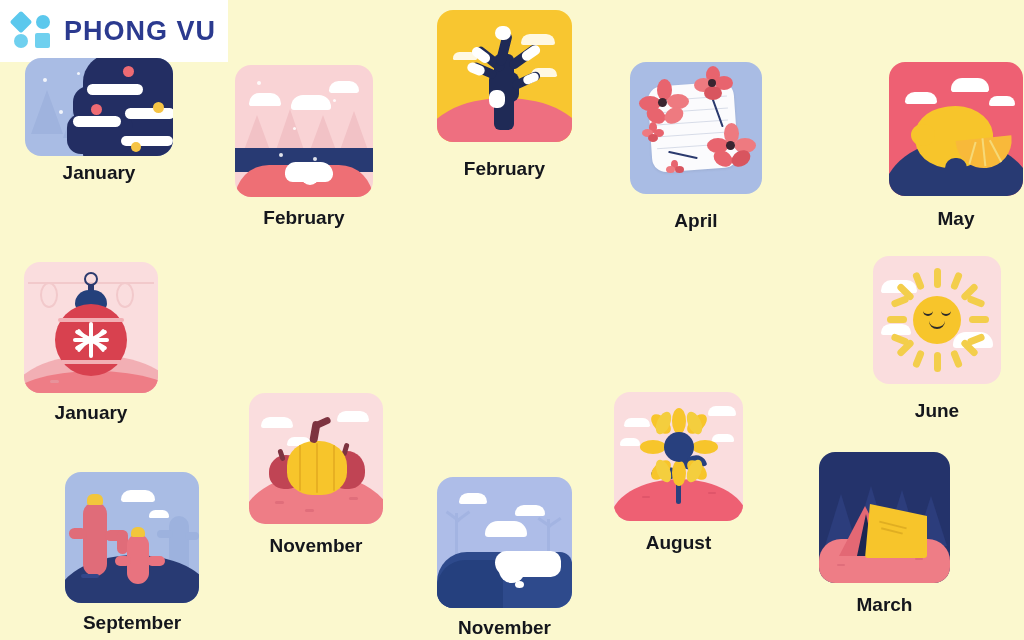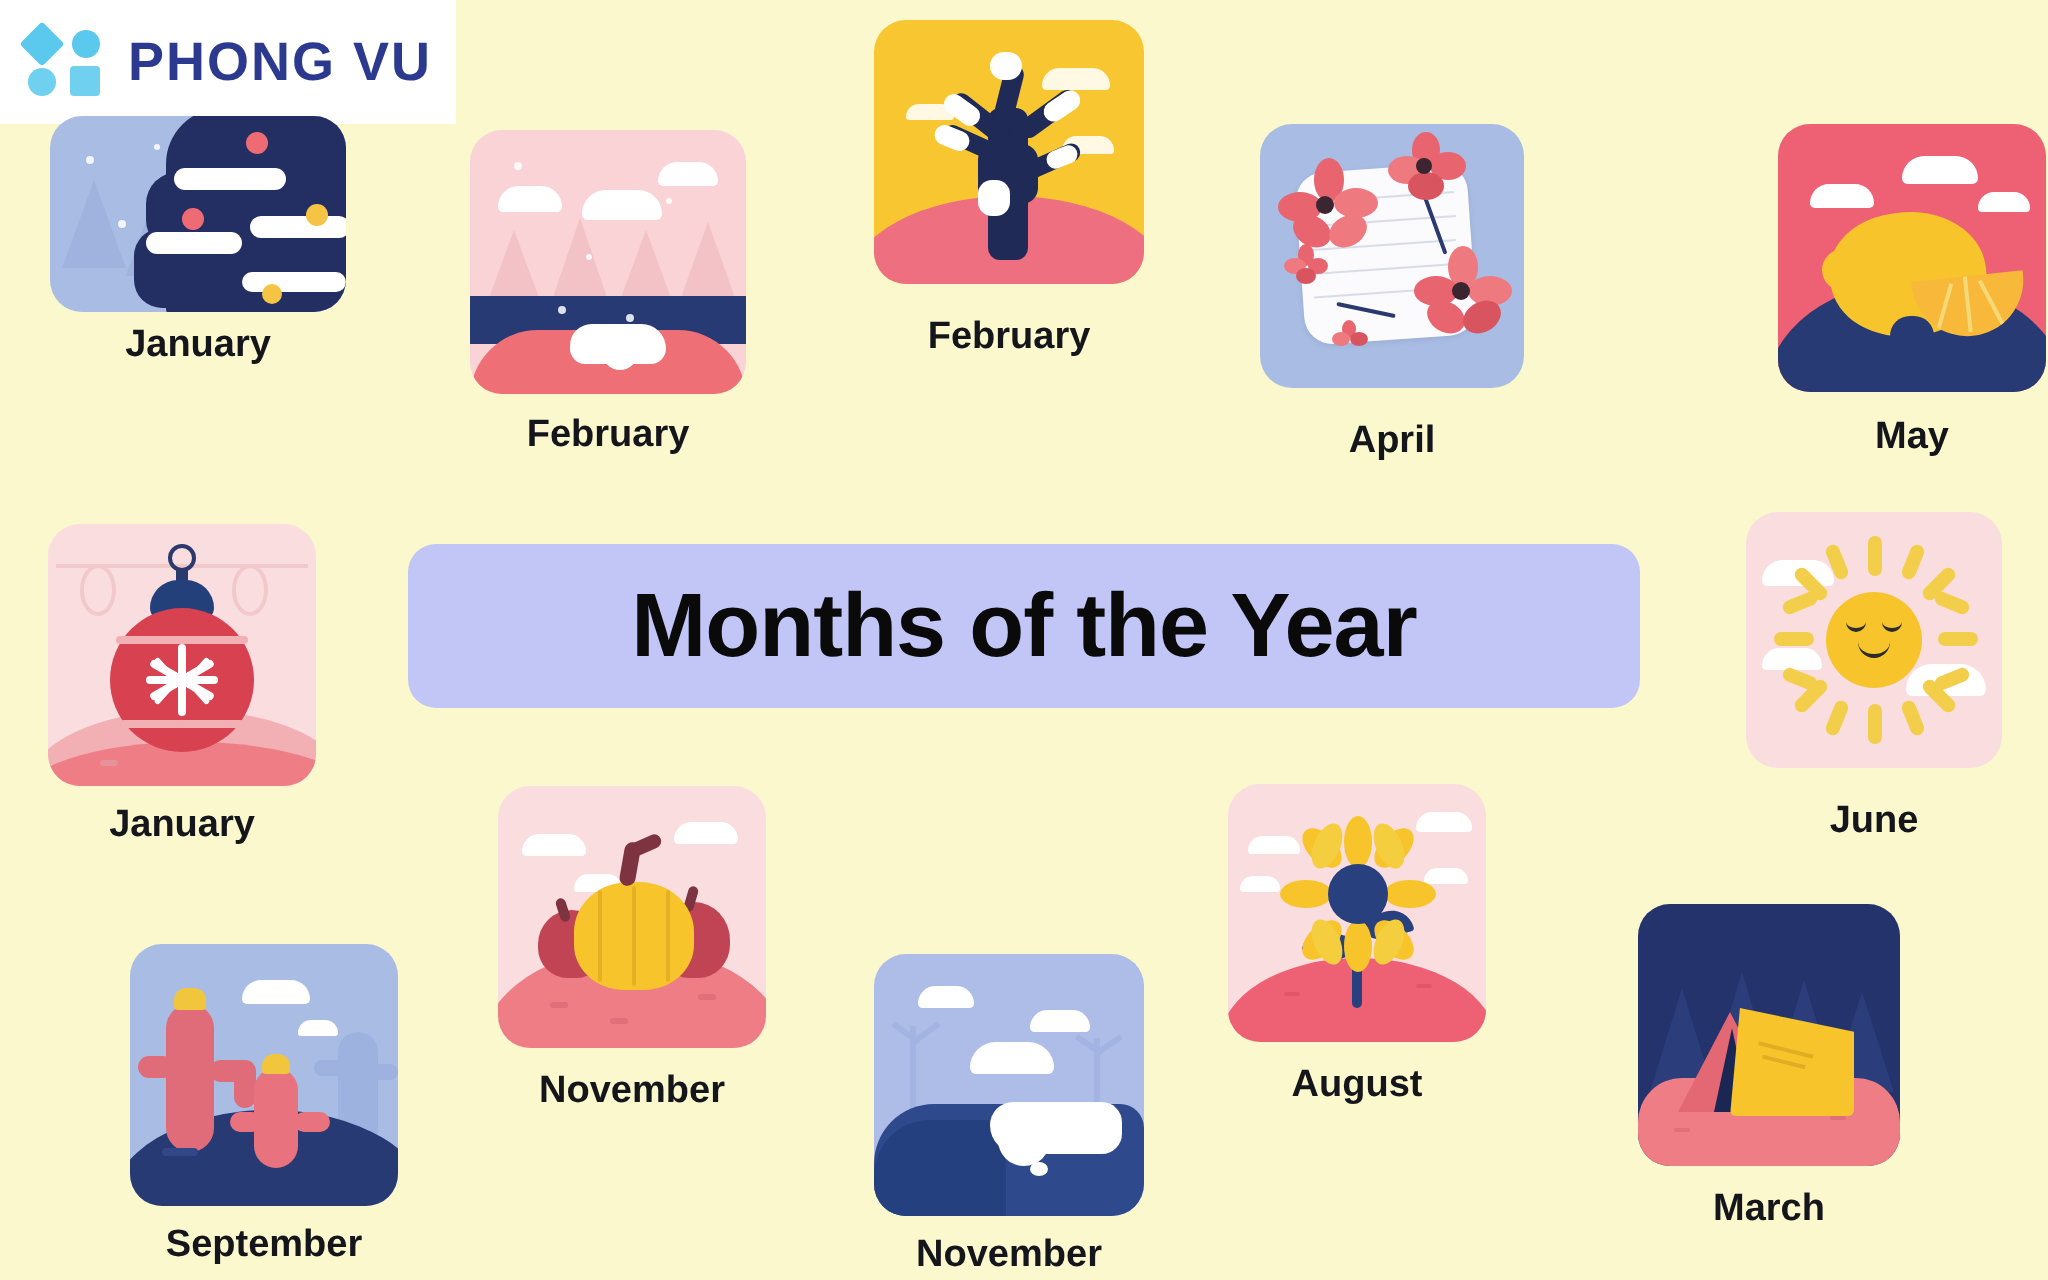--- a/index.html
+++ b/index.html
@@ -70,23 +70,20 @@
   <div class="logo-plate">
     <div class="logo-mark">
       <span class="lm lm-diamond"></span>
       <span class="lm lm-circ-tr"></span>
       <span class="lm lm-circ-bl"></span>
       <span class="lm lm-square"></span>
     </div>
     <div class="logo-text">PHONG VU</div>
   </div>
 
-  <div class="banner">
-    <div class="banner-text">Months of the Year</div>
-  </div>
 
   <div class="card" style="left:25px; top:58px; width:148px; height:98px;">
     <div class="thumb">
       <div class="sky" style="background:#A9BCE4;"></div>
 
       <div class="pine" style="left:6px; top:32px; border-width:0 16px 44px 16px; border-bottom-color:#9FB3DE;"></div>
       <div class="pine" style="left:38px; top:44px; border-width:0 13px 36px 13px; border-bottom-color:#9FB3DE;"></div>
 
       <div class="snowdot" style="left:18px; top:20px; width:4px; height:4px;"></div>
       <div class="snowdot" style="left:52px; top:14px; width:3px; height:3px;"></div>

